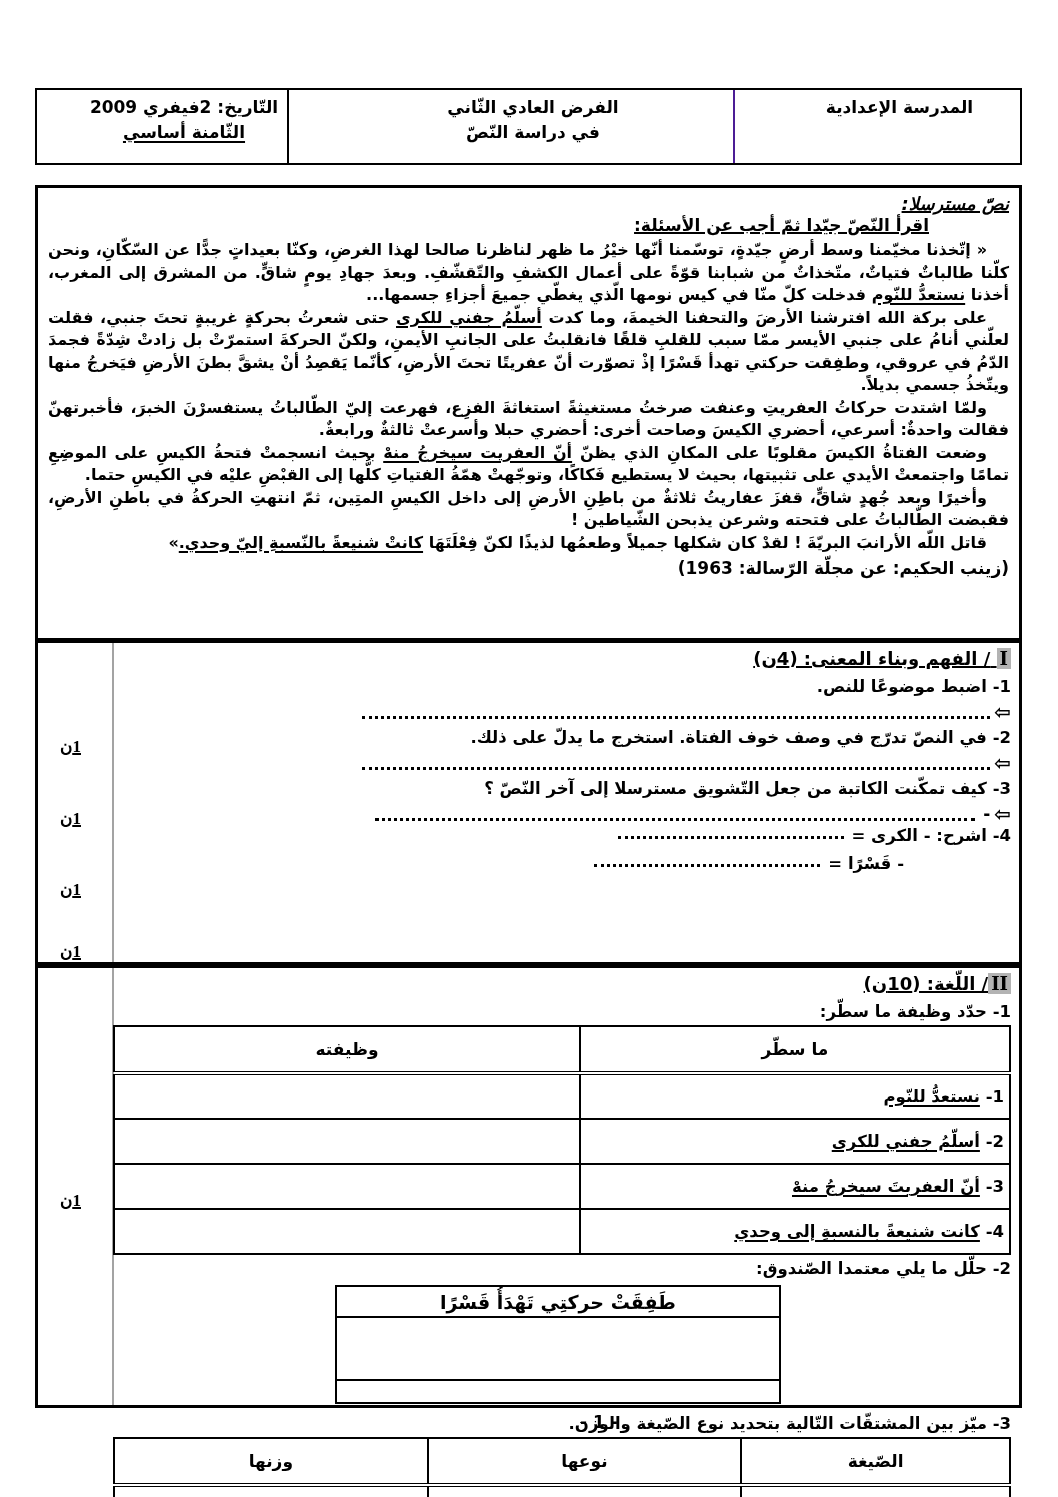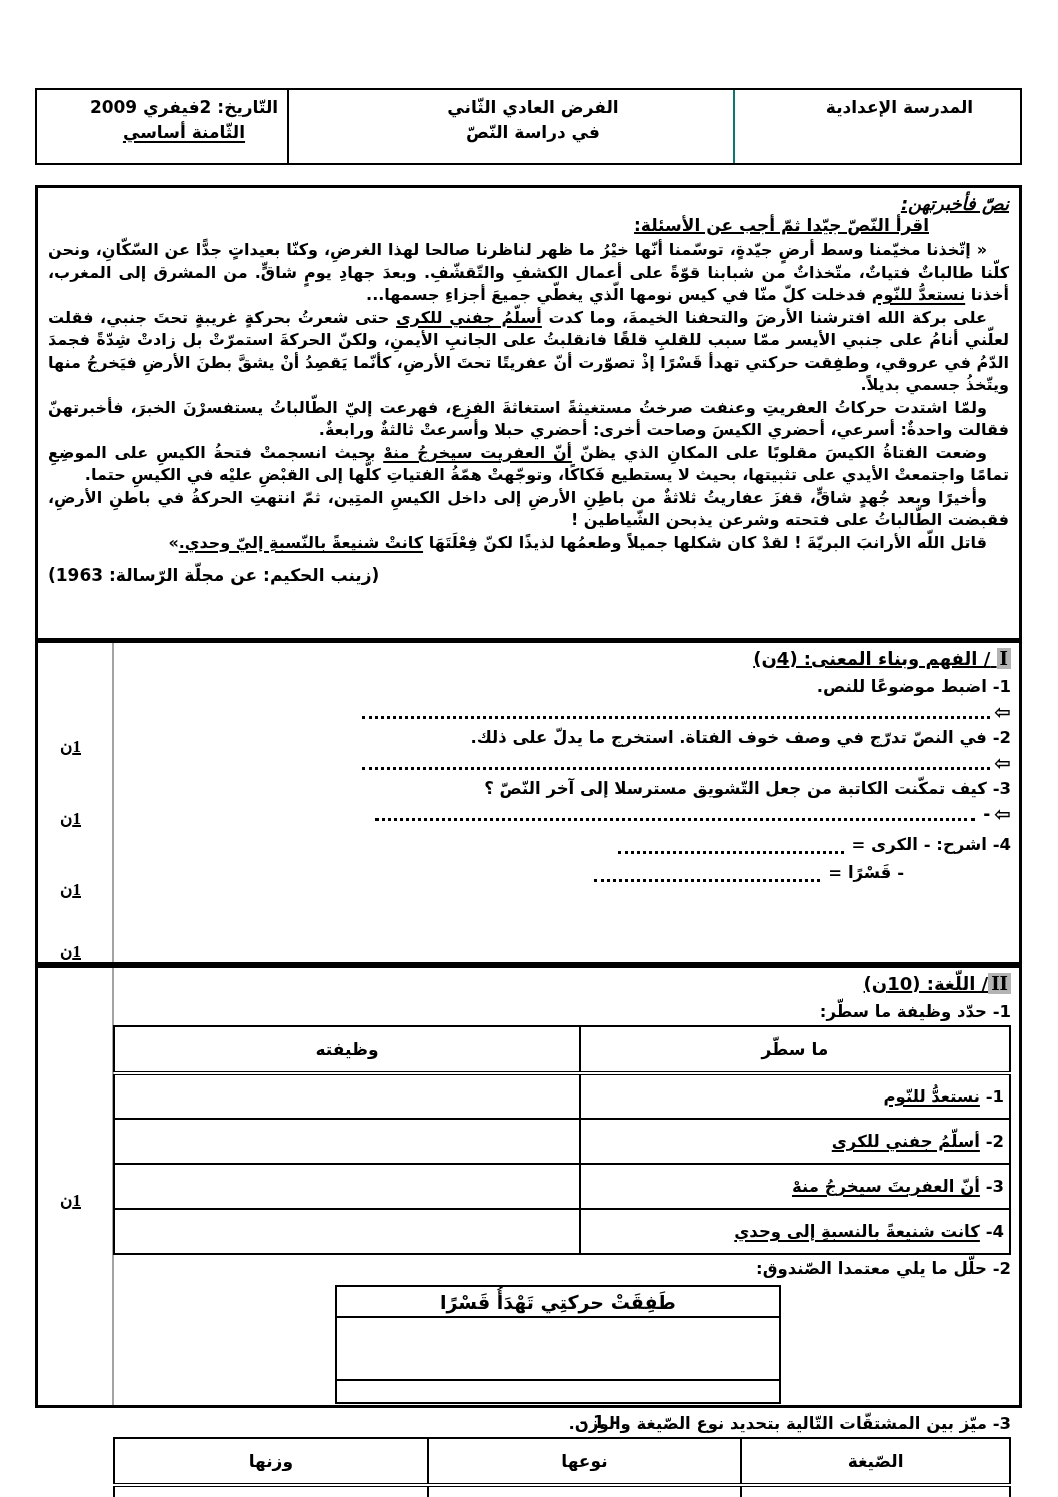--- a/index.html
+++ b/index.html
@@ -9,52 +9,52 @@
     background:#ffffff; color:#000; direction:rtl;
     font-family:"DejaVu Sans", sans-serif; font-weight:700;
     overflow:hidden;
   }
   
   .hdr {
     position:absolute; top:88px; left:35px; width:987px; height:77px;
     border:2px solid #000; display:flex; flex-direction:row;
   }
   .hdr .cell { padding-top:5px; text-align:center; font-size:17px; line-height:25px;padding-left:44px; }
-  .hdr .c-school { width:287px; border-left:2px solid #0f766e; }
+  .hdr .c-school { width:287px; border-left:2px solid #4c1d95; }
   .hdr .c-title  { flex:1; border-left:2px solid #000; }
   .hdr .c-date   { width:250px; }
   .u { text-decoration:underline; text-underline-offset:3px; text-decoration-thickness:2px; }
   
   .txtbox {
     position:absolute; top:185px; left:35px; width:987px; height:456px;
     border:3px solid #000; padding:5px 10px 0 10px;
   }
   .tb-label { font-size:18px; font-style:italic; text-decoration:underline; text-decoration-thickness:2px; }
   .tb-inst  { font-size:17px; margin:1px 80px 4px 0; text-decoration:underline; text-decoration-thickness:2px; }
   .para { font-size:16px; line-height:22.5px; text-align:justify; text-indent:22px; margin:0; }
   .para .uw { text-decoration:underline; text-underline-offset:3px; text-decoration-thickness:2px; }
-  .attribution { text-align:left; font-size:17px; margin-top:11px; }
+  .attribution { text-align:right; font-size:17px; margin-top:4px; }
   
   .sec { position:absolute; left:35px; width:987px; border:3px solid #000; }
   .sec1 { top:640px; height:325px; }
   .sec2 { top:965px; height:443px; }
   .sec .content { position:absolute; top:0; bottom:0; right:0; left:74px; border-left:2px solid #a3a3a3; padding:5px 8px 0 8px; }
   .sec .mark { position:absolute; left:22px; font-size:17px; text-decoration:underline; text-decoration-thickness:2px;font-family:Liberation Serif, serif; }
   .sec-head { font-size:18px; margin-bottom:4px; }
   .sec-head .hl { text-decoration:underline; text-decoration-thickness:2px; }
   .numeral { background:#b3b3b3; direction:ltr; display:inline-block; padding:0 3px; font-family:"DejaVu Serif", serif; }
   .q { font-size:16.5px; line-height:27px; }
   .ansline { display:flex; align-items:center; height:24px; }
   .arrow { font-size:20px; line-height:20px; margin-left:4px; }
   .dots { border-bottom:3px dotted #000; height:13px; }
   .dots-long  { width:628px; }
   .dots-q3    { width:600px; }
   .dots-short { width:226px; }
   .dash { margin-left:8px; font-size:17px; }
-  .q4row { display:flex; align-items:flex-end; height:28px; font-size:16.5px; }
+  .q4row { display:flex; align-items:flex-start; height:28px; font-size:16.5px; }
   .q4row .dots { margin-right:8px; }
   .q4b { margin-right:107px; }
   
   table { border-collapse:collapse; width:898px; table-layout:fixed; }
   td, th { border:2px solid #000; padding:12px 5px; font-size:16.5px; height:23px; }
   th { text-align:center; font-size:17px; border-bottom:4px double #000; height:26px; }
   .t1 .c-underl { width:48%; }
   .t1 .c-func   { width:52%; }
   .t1 td.phrase span.uw { text-decoration:underline; text-underline-offset:3px; text-decoration-thickness:2px; }
   .t3 .c-sigha { width:30%; }
@@ -81,21 +81,21 @@
       <div>الفرض العادي الثّاني</div>
       <div>في دراسة النّصّ</div>
     </div>
     <div class="cell c-date">
       <div>التّاريخ: 2فيفري 2009</div>
       <div class="u">الثّامنة أساسي</div>
     </div>
   </div>
 
   <div class="txtbox">
-    <div class="tb-label">نصّ فأخبرتهن:</div>
+    <div class="tb-label">نصّ مسترسلا:</div>
     <div class="tb-inst">اقرأ النّصّ جيّدا ثمّ أجب عن الأسئلة:</div>
 
     <p class="para"><span>« إتّخذنا مخيّمنا وسط أرضٍ جيّدةٍ، توسّمنا أنّها خيْرُ ما ظهر لناظرنا صالحا لهذا الغرضِ، وكنّا بعيداتٍ جدًّا عن السّكّانِ، ونحن كلّنا طالباتٌ فتياتٌ، متّخذاتٌ من شبابنا قوّةً على أعمال الكشفِ والتّقشّفِ. وبعدَ جهادِ يومٍ شاقٍّ. من المشرق إلى المغرب، أخذنا </span><span class="uw">نستعدُّ للنّوم</span><span> فدخلت كلّ منّا في كيس نومها الّذي يغطّي جميعَ أجزاءِ جسمها...</span></p>
     <p class="para"><span>على بركة الله افترشنا الأرضَ والتحفنا الخيمةَ، وما كدت </span><span class="uw">أسلّمُ جفني للكرى</span><span> حتى شعرتُ بحركةٍ غريبةٍ تحتَ جنبي، فقلت لعلّني أنامُ على جنبي الأيسر ممّا سبب للقلبِ قلقًا فانقلبتُ على الجانبِ الأيمنِ، ولكنّ الحركةَ استمرّتْ بل زادتْ شِدّةً فجمدَ الدّمُ في عروقي، وطفِقت حركتي تهدأ قَسْرًا إذْ تصوّرت أنّ عفريتًا تحتَ الأرضِ، كأنّما يَقصِدُ أنْ يشقَّ بطنَ الأرضِ فيَخرجُ منها ويتّخذُ جسمي بديلاً.</span></p>
     <p class="para"><span>ولمّا اشتدت حركاتُ العفريتِ وعنفت صرختُ مستغيثةً استغاثةَ الفزِع، فهرعت إليّ الطّالباتُ يستفسرْنَ الخبرَ، فأخبرتهنّ فقالت واحدةٌ: أسرعي، أحضري الكيسَ وصاحت أخرى: أحضري حبلا وأسرعتْ ثالثةٌ ورابعةٌ.</span><span class="uw"></span><span></span></p>
     <p class="para"><span>وضعت الفتاةُ الكيسَ مقلوبًا على المكانِ الذي يظنّ </span><span class="uw">أنّ العفريت سيخرجُ منهْ</span><span> بحيث انسجمتْ فتحةُ الكيسِ على الموضِعِ تمامًا واجتمعتْ الأيدي على تثبيتها، بحيث لا يستطيع فَكاكًا، وتوجّهتْ همّةُ الفتياتِ كلُّها إلى القبْضِ عليْه في الكيسِ حتما.</span></p>
     <p class="para"><span>وأخيرًا وبعد جُهدٍ شاقٍّ، قفزَ عفاريتُ ثلاثةٌ من باطِنِ الأرضِ إلى داخل الكيسِ المتِين، ثمّ انتهتِ الحركةُ في باطنِ الأرضِ، فقبضت الطّالباتُ على فتحته وشرعن يذبحن الشّياطين !</span><span class="uw"></span><span></span></p>
     <p class="para"><span>قاتل اللّه الأرانبَ البريّةَ ! لقدْ كان شكلها جميلاً وطعمُها لذيذًا لكنّ فِعْلَتَهَا </span><span class="uw">كانتْ شنيعةً بالنّسبةِ إليّ وحدي.</span><span>»</span></p>
 
     <div class="attribution">(زينب الحكيم: عن مجلّة الرّسالة: 1963)</div>

